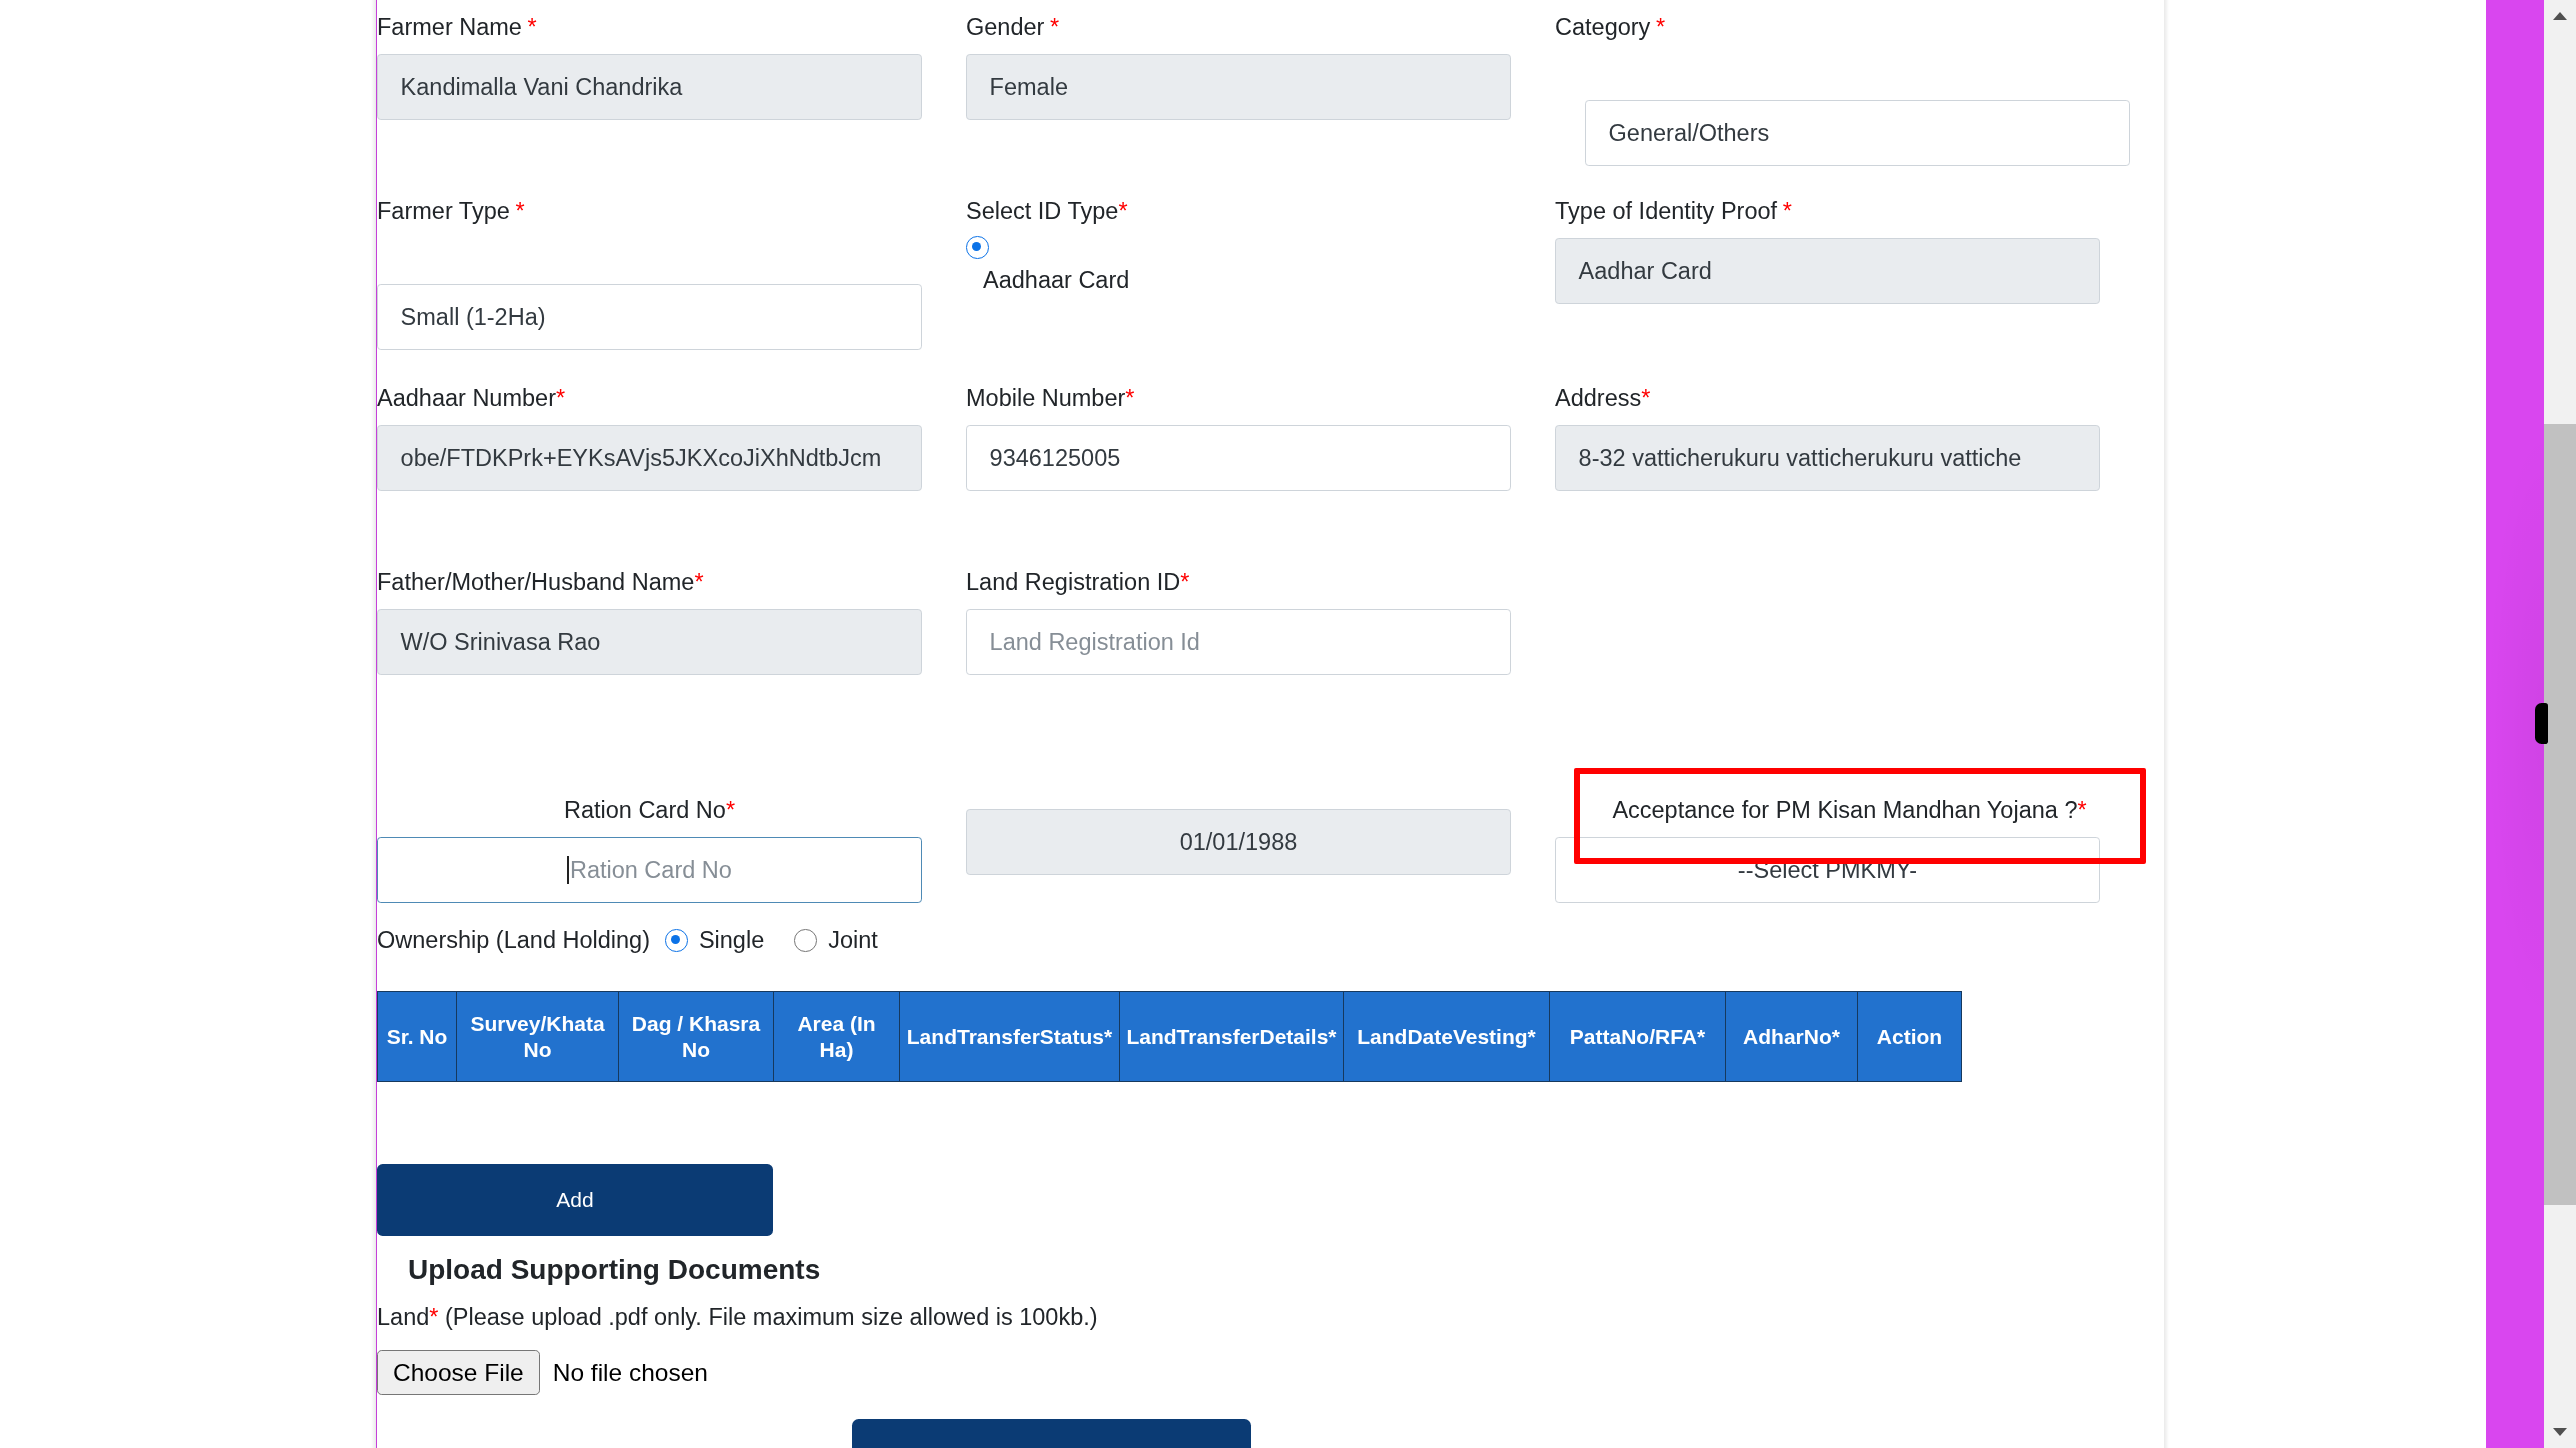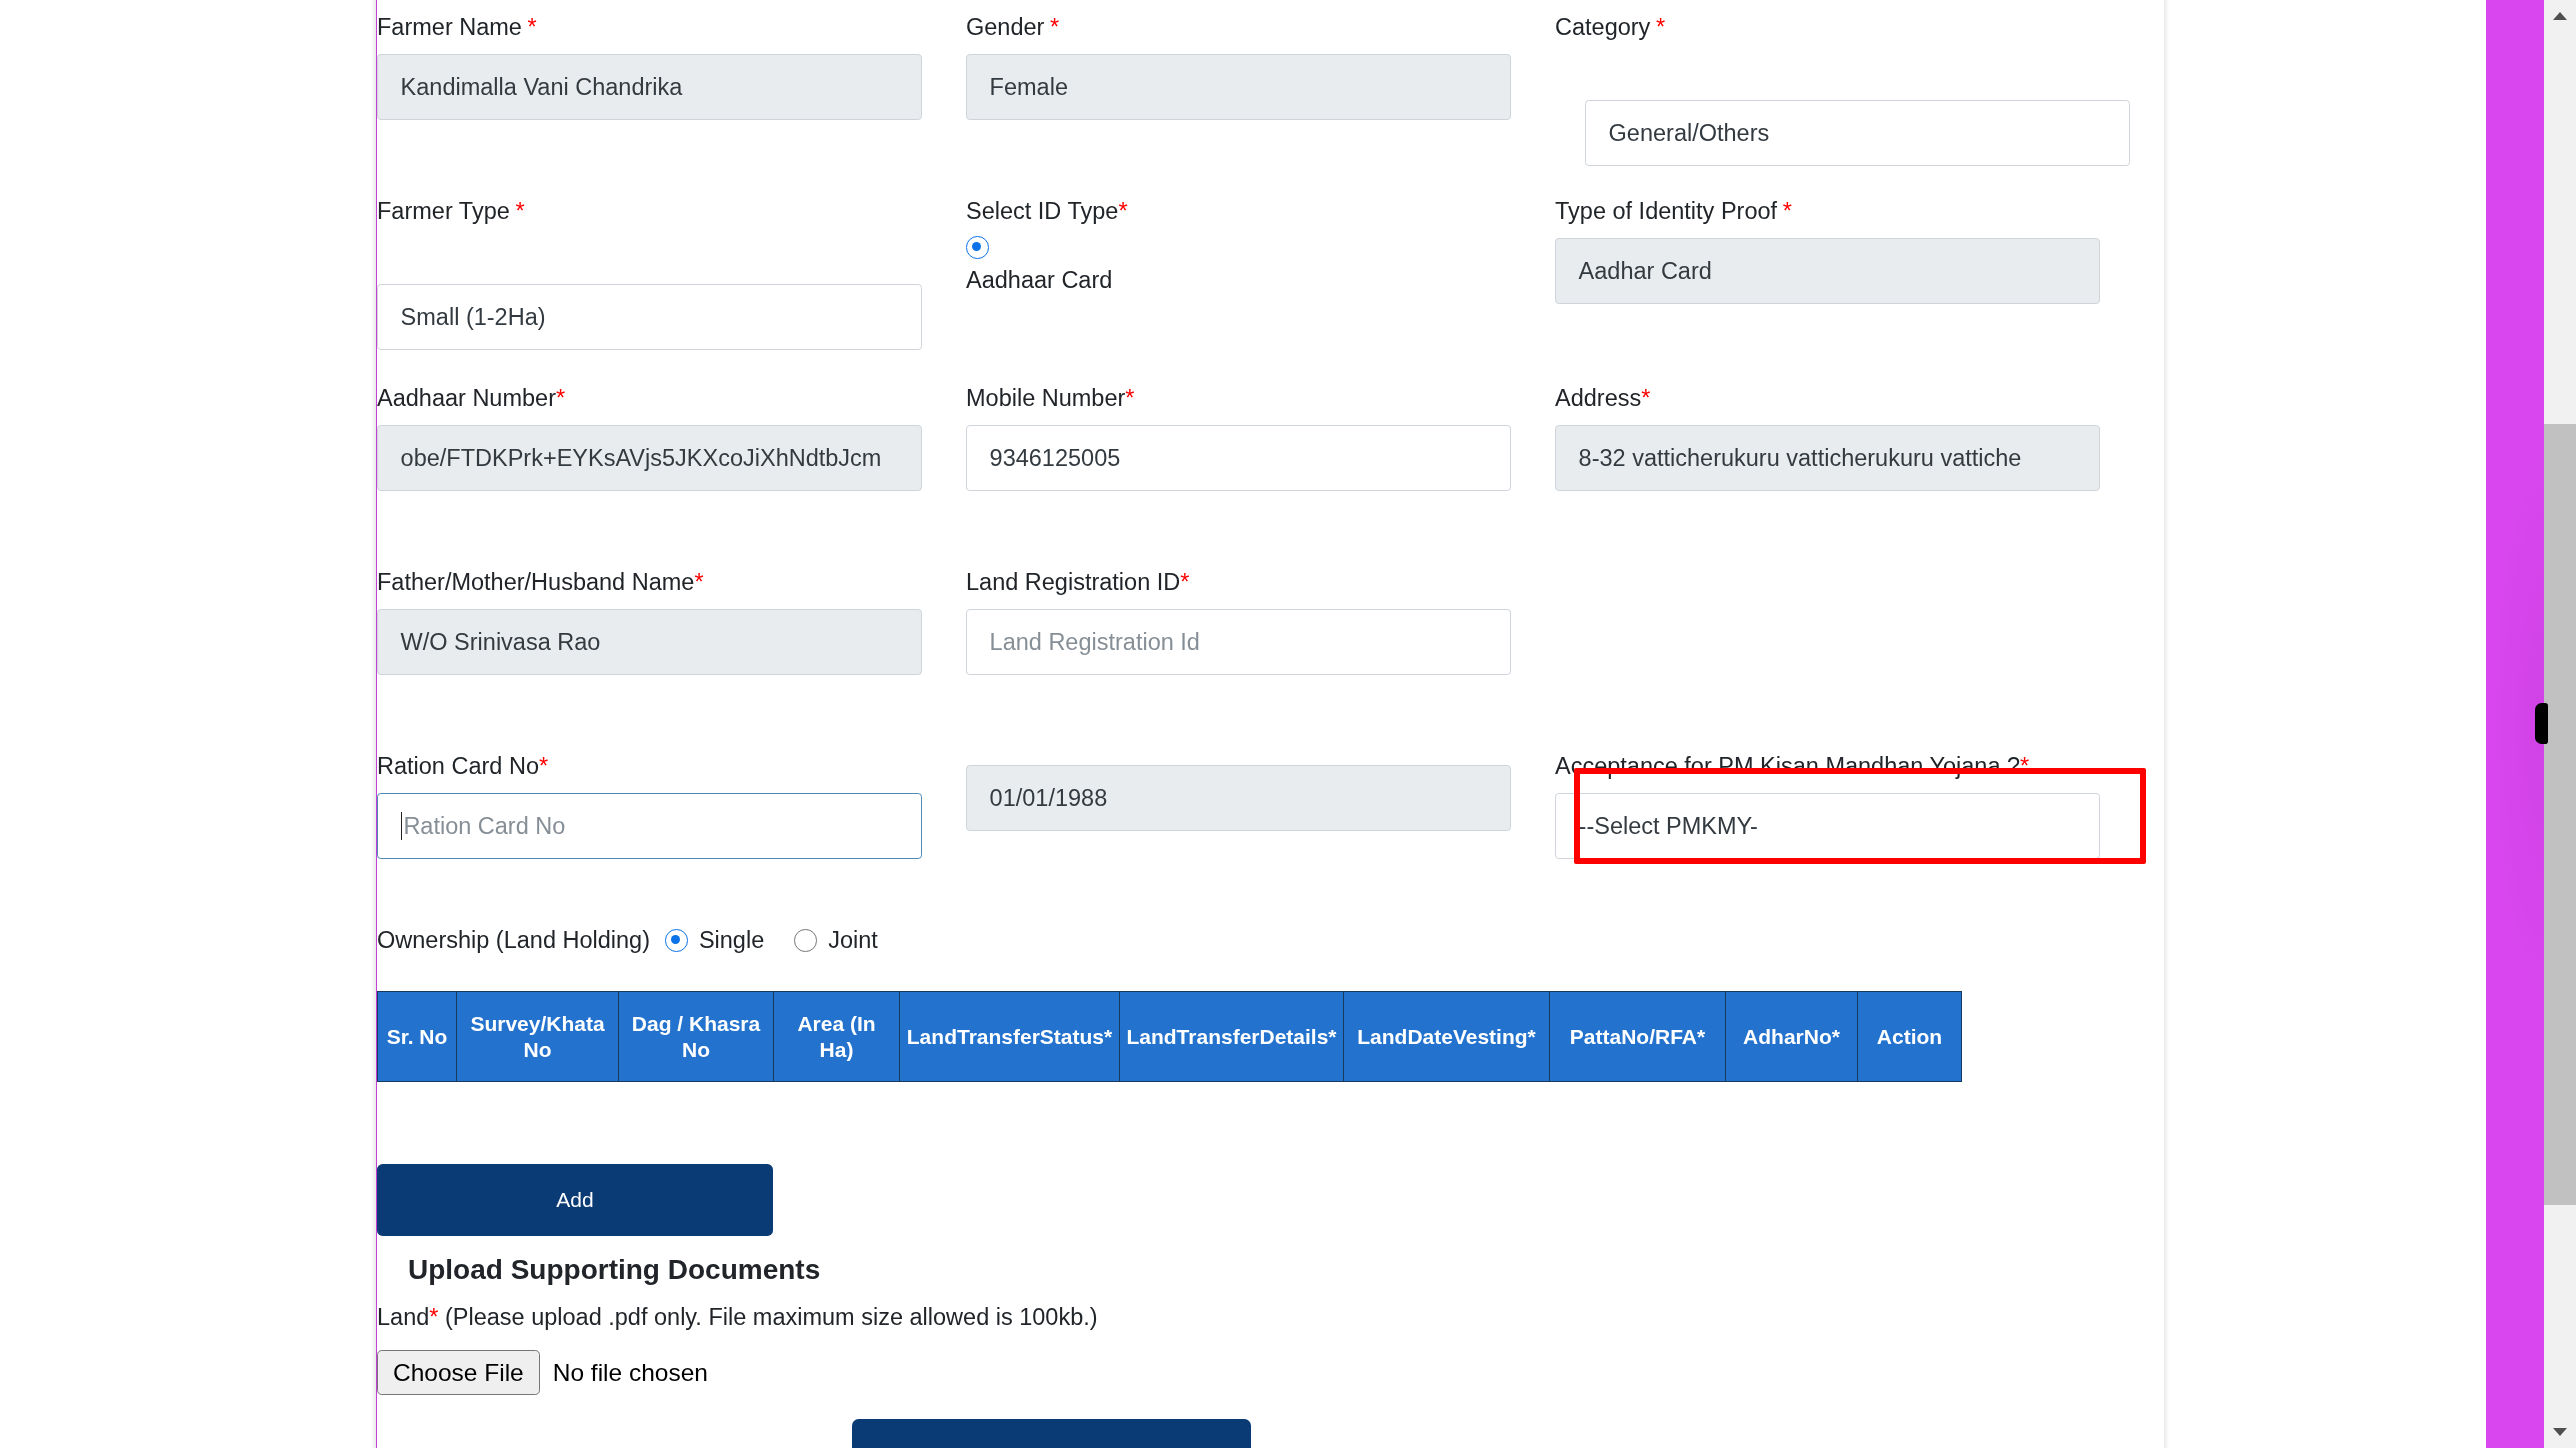--- a/index.html
+++ b/index.html
@@ -114,20 +114,21 @@
     left: 4.7px; top: 4.7px;
     width: 9.4px; height: 9.4px;
     border-radius: 50%;
     background: #0b72e7;
   }
   .radio-caption {
     font-size: 23.5px;
     color: #212529;
     margin-top: 7.5px;
     line-height: 28px;
+    margin-left: 17px;
   }
 
   
   .highlight-box {
     position: absolute;
     left: 1197px;
     top: 768px;
     width: 572px;
     height: 96px;
     border: 6.6px solid #ff0000;
@@ -344,21 +345,21 @@
       <div class="col">
         <div class="f-label"><span>Father/Mother/Husband Name</span><span class="req">*</span></div>
         <div class="f-input">W/O Srinivasa Rao</div>
       </div>
       <div class="col">
         <div class="f-label"><span>Land Registration ID</span><span class="req">*</span></div>
         <div class="f-input editable placeholder">Land Registration Id</div>
       </div>
     </div>
 
-    <div class="row" style="top:752px;">
+    <div class="row" style="top:796px;text-align:center;">
       <div class="col">
         <div class="f-label"><span>Ration Card No</span><span class="req">*</span></div>
         <div class="f-input focused placeholder"><span class="caret"></span><span>Ration Card No</span></div>
       </div>
       <div class="col">
         <div class="f-input">01/01/1988</div>
       </div>
       <div class="col">
         <div class="f-label"><span>Acceptance for PM Kisan Mandhan Yojana ?</span><span class="req">*</span></div>
         <div class="f-input editable">--Select PMKMY-</div>

